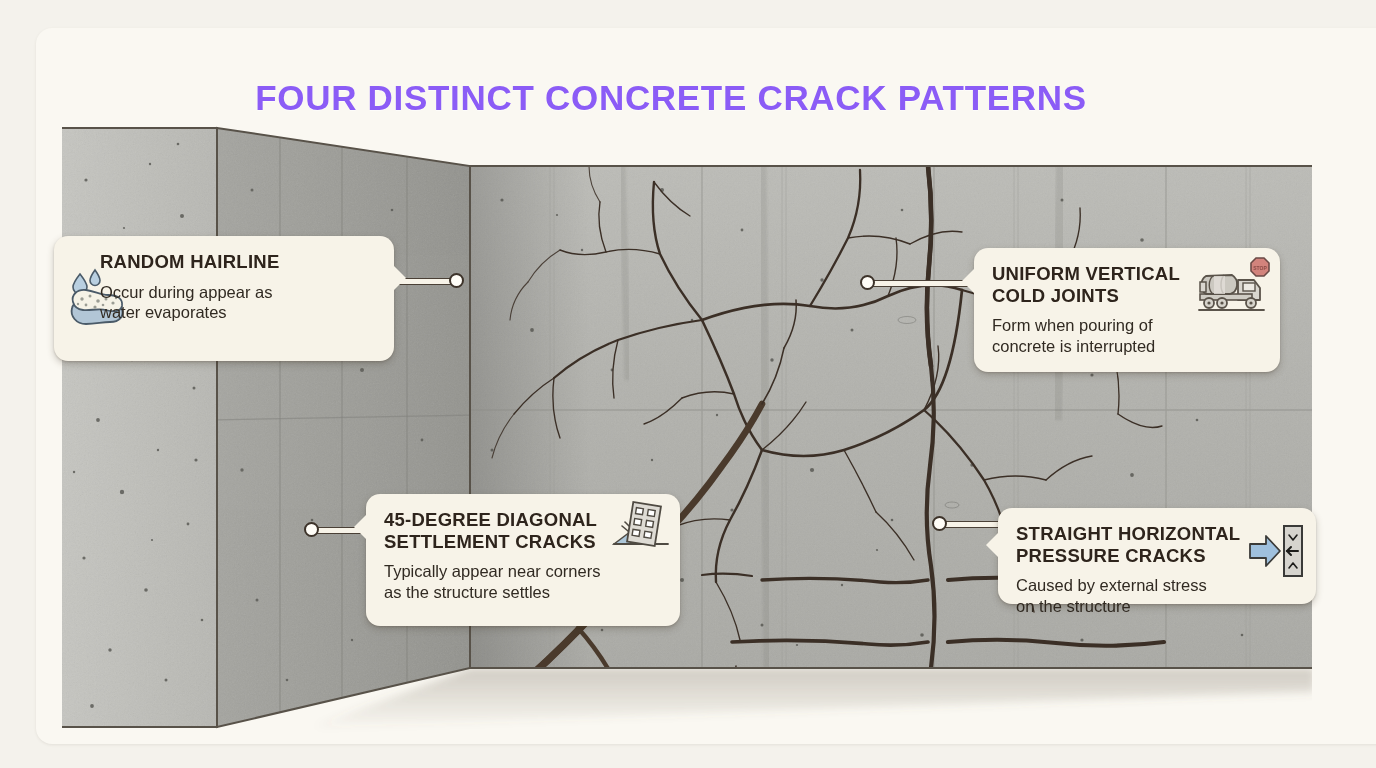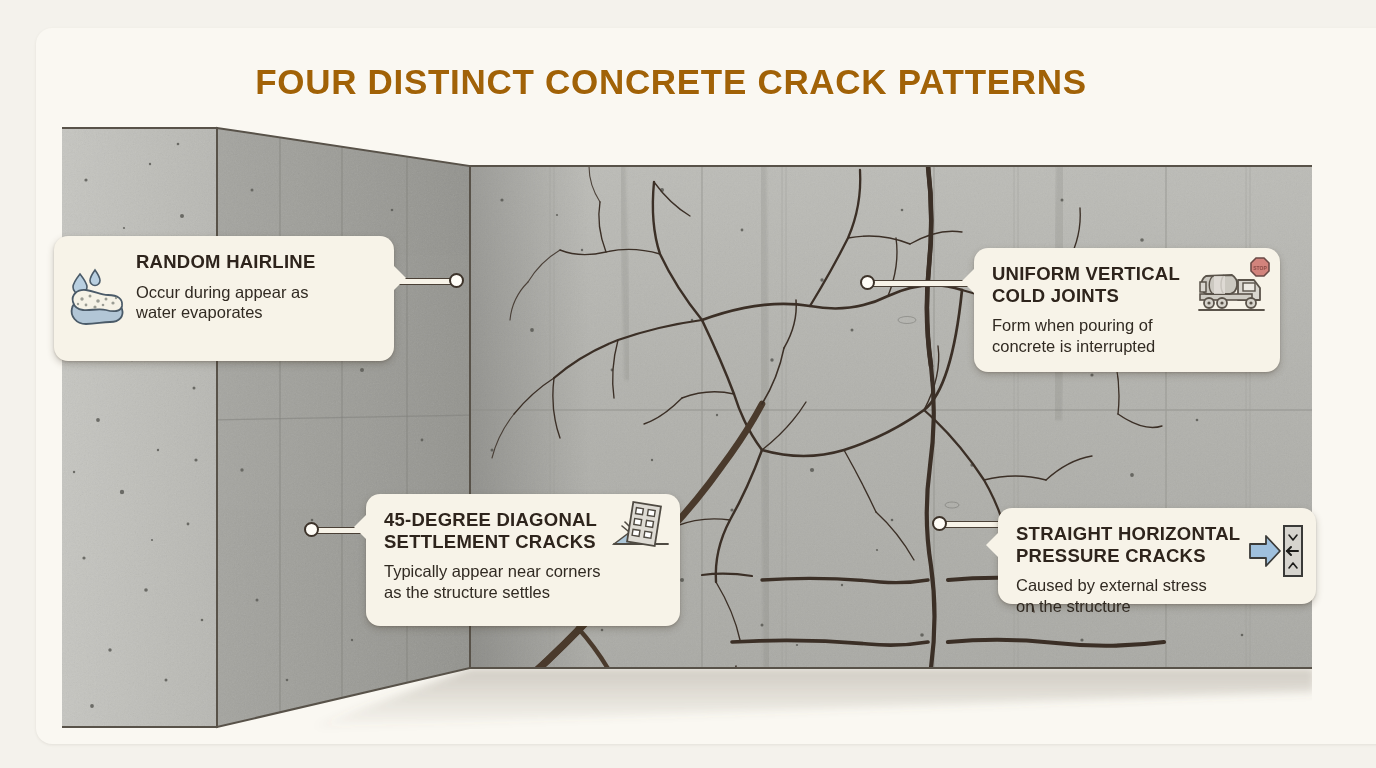--- a/index.html
+++ b/index.html
@@ -13,24 +13,24 @@
 
   
   .panel{
     position:absolute;left:36px;top:28px;width:1360px;height:716px;
     background:#faf8f2;border-radius:16px;
     box-shadow:0 1px 3px rgba(90,80,60,.10);
   }
 
   
   .title{
-    position:absolute;left:36px;top:62px;width:1270px;
+    position:absolute;left:36px;top:78px;width:1270px;
     text-align:center;
     font-size:35px;font-weight:bold;letter-spacing:.7px;
-    color:#a16207;
+    color:#8b5cf6;
     text-shadow:0 1px 0 rgba(255,255,255,.6);
   }
 
   
   .wall-wrap{position:absolute;left:62px;top:120px;width:1250px;height:620px;}
   .wall-svg{position:absolute;left:0;top:0;}
 
   
   .callout{
     position:absolute;
@@ -65,21 +65,21 @@
     border-top:1.5px solid #4a4036;border-bottom:1.5px solid #4a4036;
   }
   .dot{
     position:absolute;width:15px;height:15px;border-radius:50%;
     background:#fffdf7;border:2.5px solid #3d332a;
     box-sizing:border-box;
   }
 
   .icon{position:absolute;}
   .ctext{position:relative;}
-  .with-icon-left{padding-left:82px;}
+  .with-icon-left{padding-left:46px;}
   .with-icon-right{padding-right:60px;}
 </style>
 </head>
 <body>
 
 <div id="stage">
 
   <div class="panel"></div>
 
   <div class="title">FOUR DISTINCT CONCRETE CRACK PATTERNS</div>

